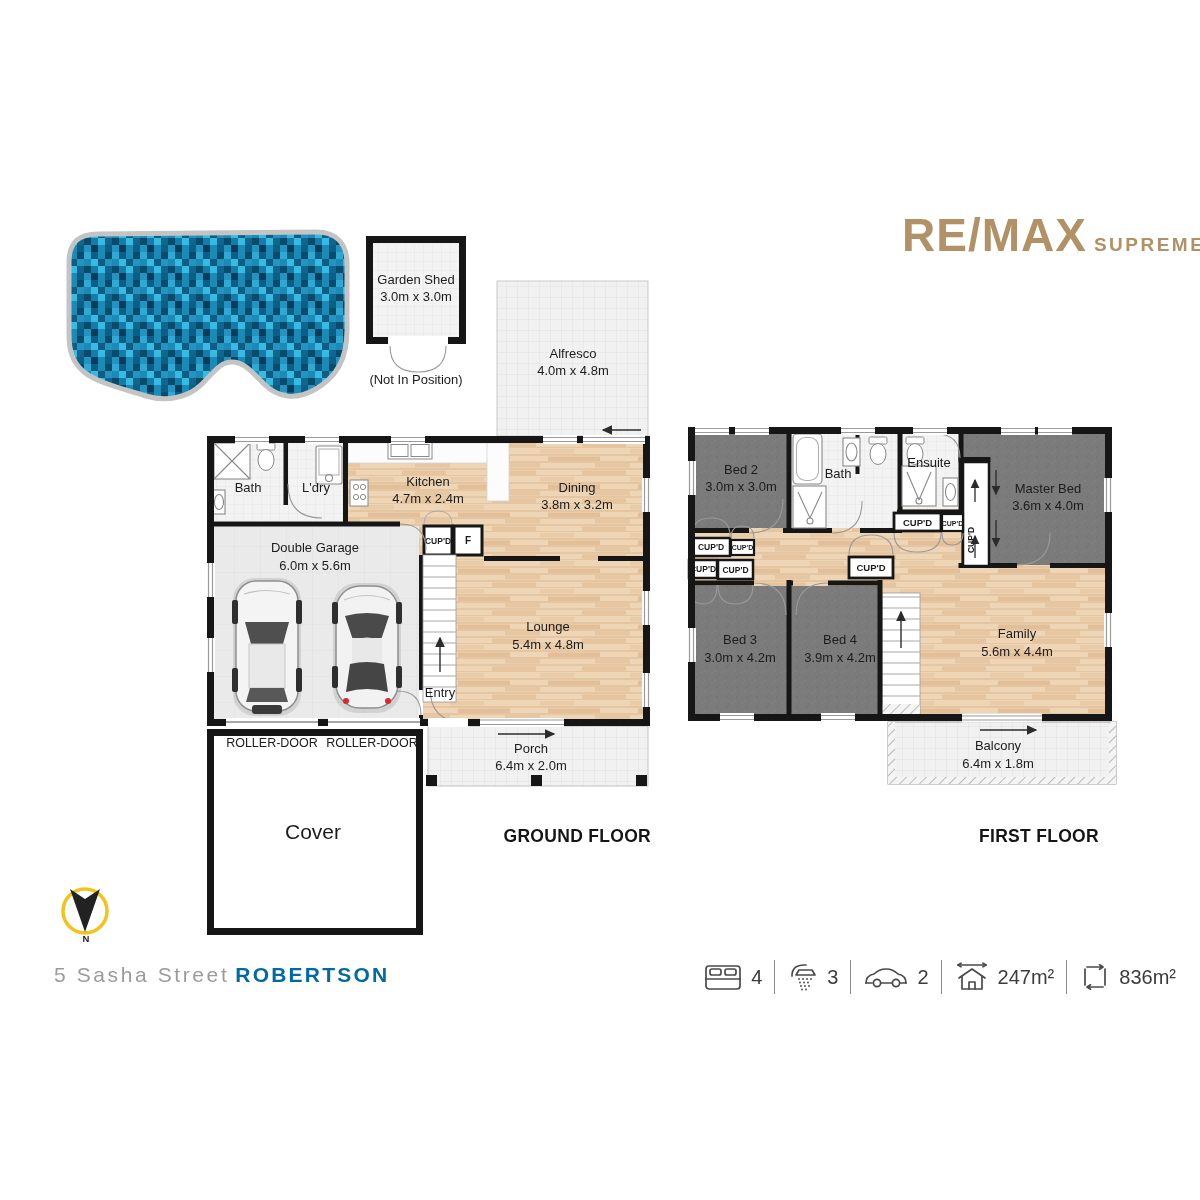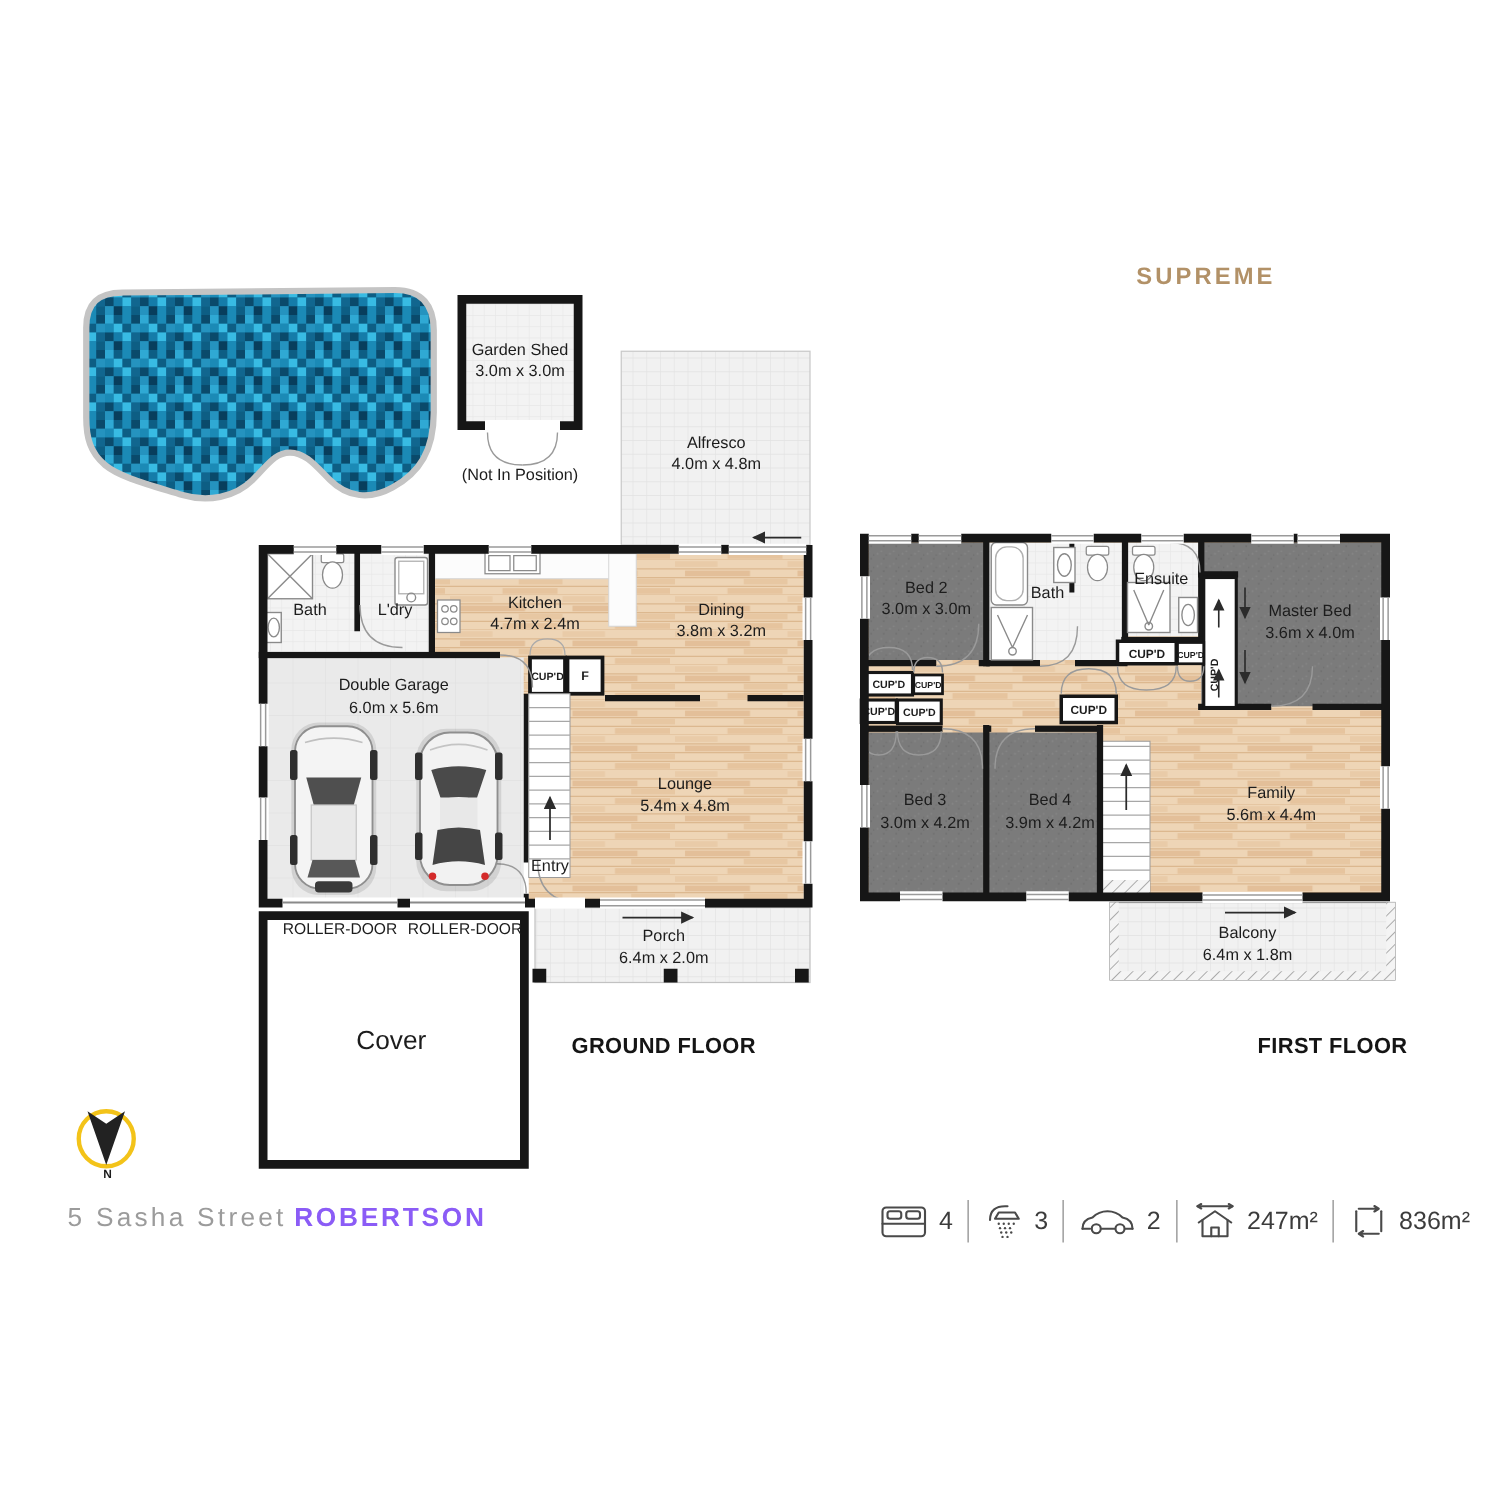--- a/index.html
+++ b/index.html
@@ -11,24 +11,24 @@
   .sm{font-size:8.5px;font-weight:700;text-anchor:middle;}
   .xs{font-size:7px;font-weight:700;text-anchor:middle;}
   .rd{font-size:12.5px;text-anchor:middle;}
   .big{font-size:21px;text-anchor:middle;}
   .note{font-size:13px;text-anchor:middle;}
   .nlab{font-size:9.5px;font-weight:700;text-anchor:middle;fill:#2b2b2b;}
   .logo{position:absolute;left:902px;top:212px;display:flex;align-items:flex-end;color:#b29167;white-space:nowrap;}
   .logo-main{font-size:46px;font-weight:700;letter-spacing:1px;line-height:1;}
   .logo-sub{font-size:19px;font-weight:700;letter-spacing:2.5px;line-height:1;margin-left:7px;margin-bottom:4px;}
   .floor-title{position:absolute;width:240px;text-align:center;font-size:17.5px;font-weight:700;color:#151515;letter-spacing:.3px;}
-  .gf-title{left:411px;top:826px;}
-  .ff-title{left:946px;top:826px;}
+  .gf-title{left:411px;top:826px;text-align:right;}
+  .ff-title{left:919px;top:826px;}
   .address{position:absolute;left:54px;top:963px;font-size:21px;letter-spacing:2.6px;color:#9b9b9b;white-space:nowrap;}
-  .address .suburb{font-weight:700;color:#8b5cf6;margin-left:6px;letter-spacing:2.2px;}
+  .address .suburb{font-weight:700;color:#0369a1;margin-left:6px;letter-spacing:2.2px;}
   .stats{position:absolute;top:954px;right:24px;height:46px;display:flex;align-items:center;gap:12px;color:#3c3c3c;}
   .stat{display:flex;align-items:center;gap:8px;font-size:20px;}
   .sep{width:1px;height:34px;background:#8a8a8a;}
   .stat svg{display:block;stroke:#4a4a4a;stroke-width:1.7;fill:none;stroke-linecap:round;stroke-linejoin:round;}
 </style>
 </head>
 <body>
 
 <div class="page">
 
@@ -442,20 +442,21 @@
   </g>
 
   <g>
     <circle cx="85" cy="911" r="22" fill="#fff" stroke="#f3c319" stroke-width="3.5"></circle>
     <polygon points="85,932 70,889 85,899 100,889" fill="#222"></polygon>
     <text class="nlab" x="86" y="942">N</text>
   </g>
 </svg>
 
 <div class="logo">
+  <span class="logo-main">RE/MAX</span>
   <span class="logo-sub">SUPREME</span>
 </div>
 
 <div class="floor-title gf-title">GROUND FLOOR</div>
 <div class="floor-title ff-title">FIRST FLOOR</div>
 
 <div class="address">
   <span class="street">5 Sasha Street</span><span class="suburb">ROBERTSON</span>
 </div>
 

